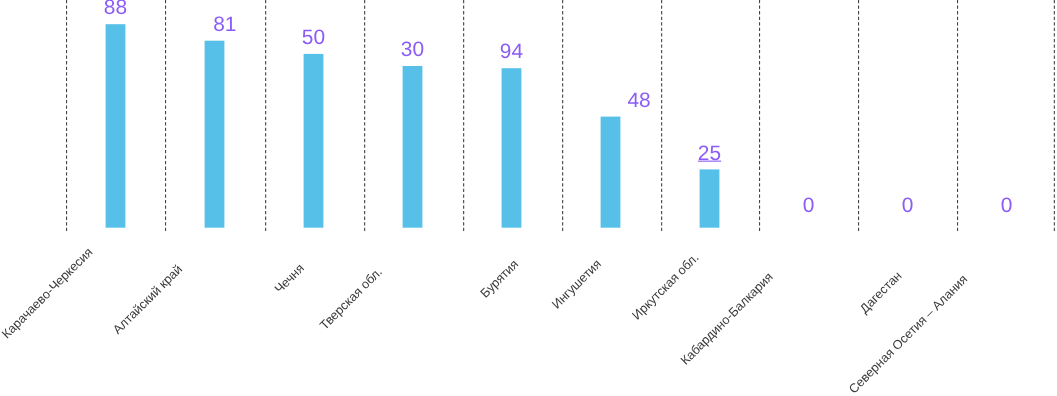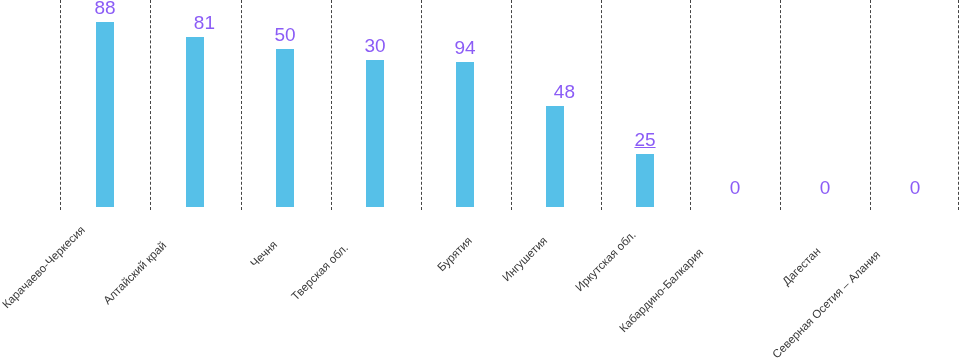--- a/index.html
+++ b/index.html
@@ -85,21 +85,21 @@
     <div class="bar" style="left:366px; height:147px;"></div>
     <div class="bar" style="left:456px; height:145px;"></div>
     <div class="bar" style="left:546px; height:101px;"></div>
     <div class="bar" style="left:636px; height:53px;"></div>
 
     <div class="value-label" style="left:85px; top:1px;">88</div>
     <div class="value-label" style="left:175px; top:16px;text-align:right;">81</div>
     <div class="value-label" style="left:265px; top:28px;">50</div>
     <div class="value-label" style="left:355px; top:39px;">30</div>
     <div class="value-label" style="left:445px; top:41px;">94</div>
-    <div class="value-label" style="left:535px; top:85px;text-align:right;">48</div>
+    <div class="value-label" style="left:561px; top:85px;">48</div>
     <div class="value-label" style="left:625px; top:133px;text-decoration:underline;">25</div>
     <div class="value-label" style="left:715px; top:181px;">0</div>
     <div class="value-label" style="left:805px; top:181px;">0</div>
     <div class="value-label" style="left:895px; top:181px;">0</div>
   </div>
 
   <div class="axis-labels">
     <div class="cat-label" style="left:0px; top:90px;">Карачаево-Черкесия</div>
     <div class="cat-label" style="left:101px; top:86px;">Алтайский край</div>
     <div class="cat-label" style="left:248px; top:49px;">Чечня</div>

